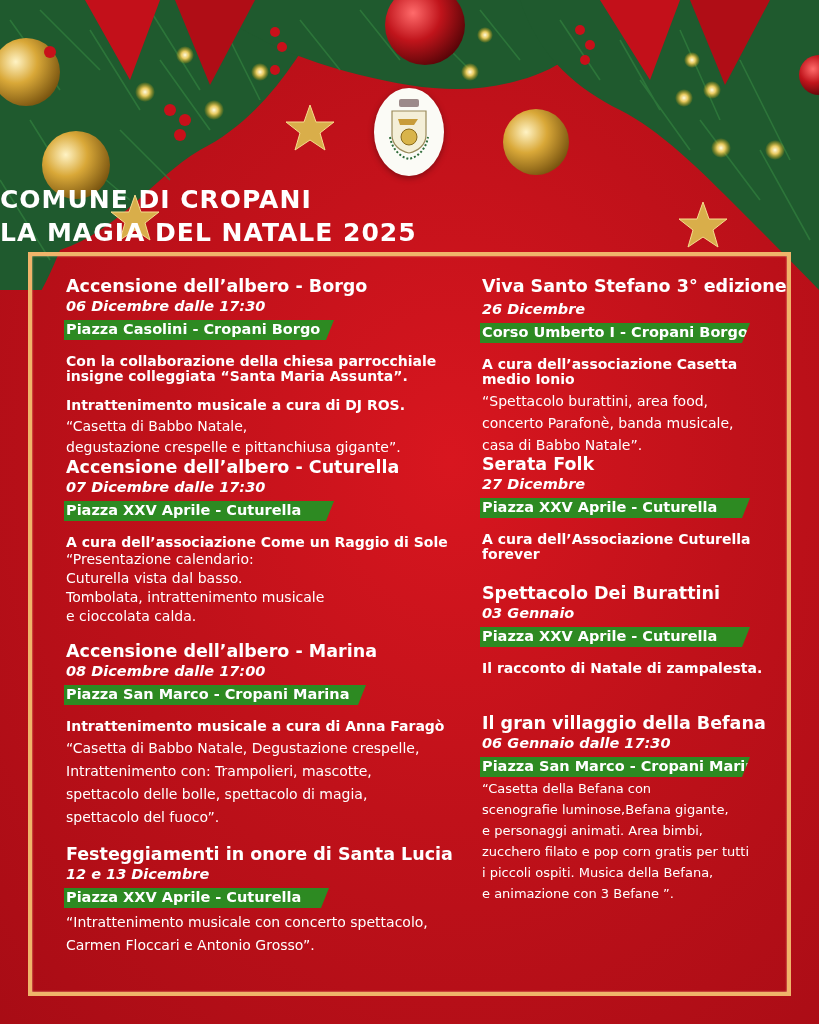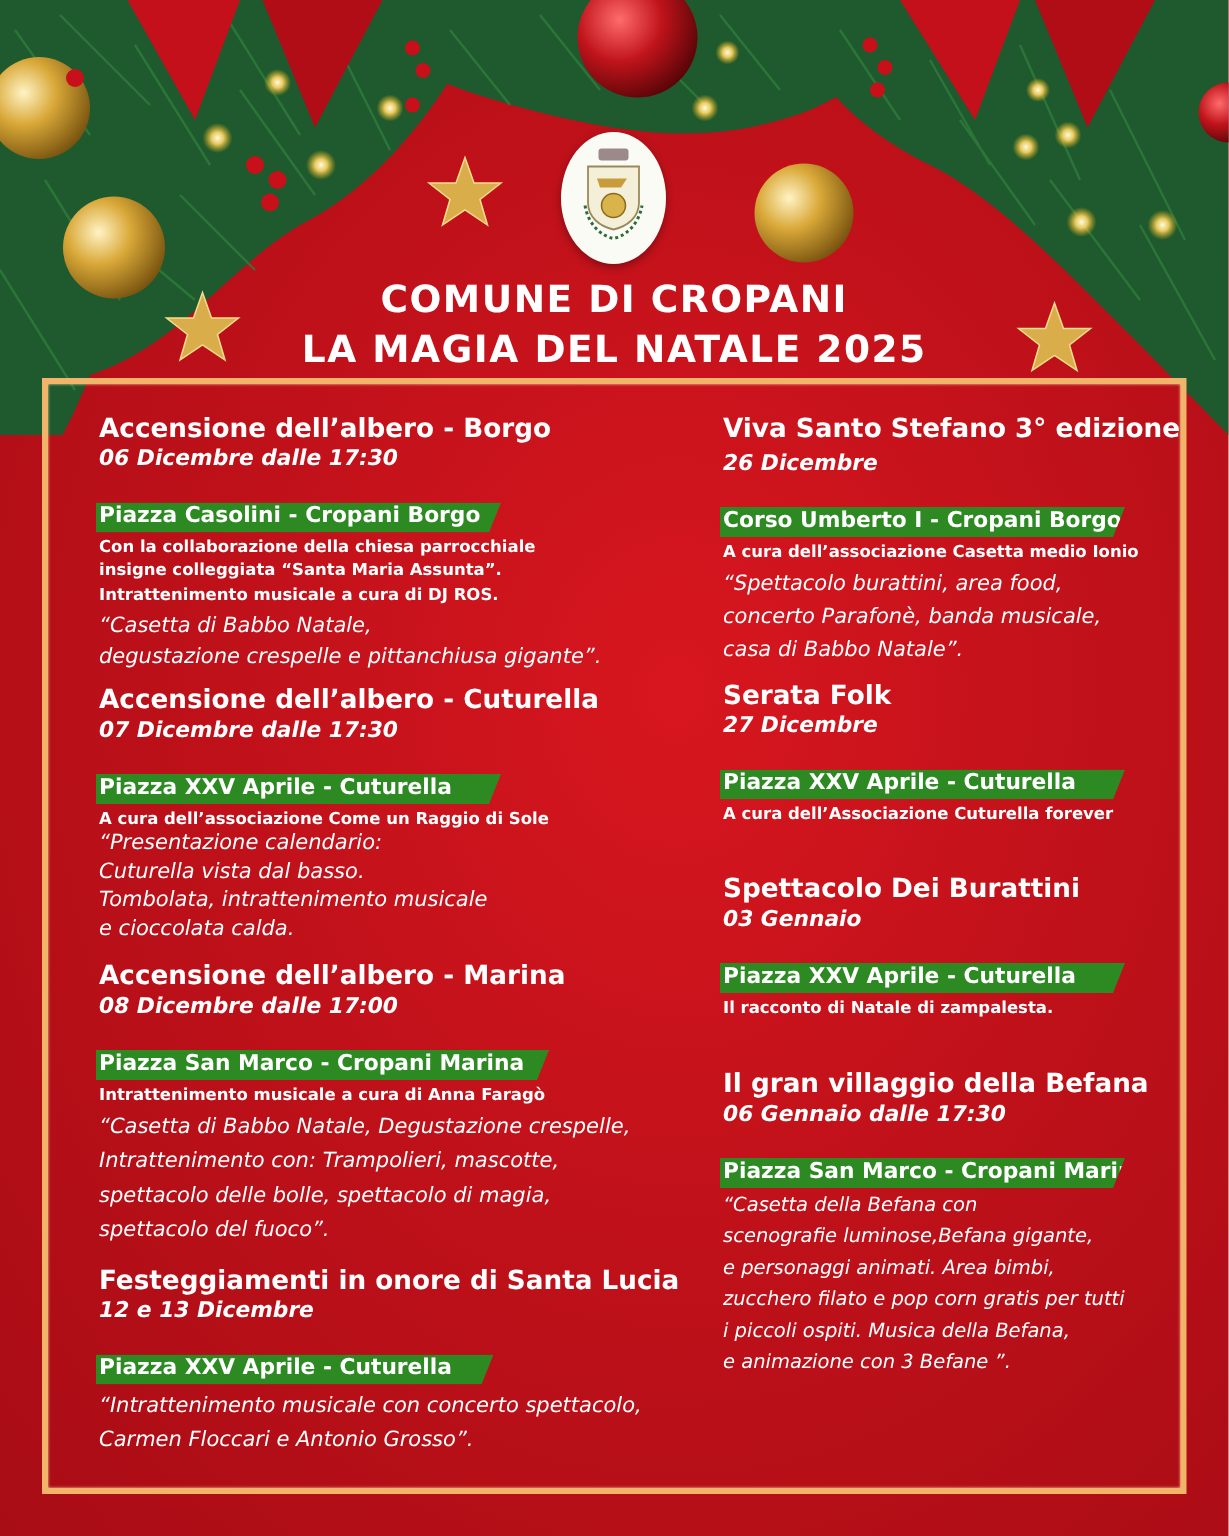--- a/index.html
+++ b/index.html
@@ -19,41 +19,41 @@
     position: absolute; left: 28px; top: 252px; width: 763px; height: 744px;
     border: 4px solid #f0b46a;
     box-shadow: 0 0 2px #ffd7a0 inset;
   }
   .logo {
     position: absolute; left: 374px; top: 88px; width: 70px; height: 88px;
     border-radius: 50%; background: #fbfbf6; box-shadow: 0 2px 6px rgba(0,0,0,.35);
     display: flex; align-items: center; justify-content: center;
   }
   .title {
-    position: absolute; left: 0; width: 819px; text-align: center;
+    position: absolute; left: 0; width: 819px; text-align: left;
     font-family: "DejaVu Sans", sans-serif; font-weight: bold; letter-spacing: 1px;
     color: #fff;
   }
   .title.l1 { top: 185px; font-size: 25px; }
   .title.l2 { top: 218px; font-size: 25px; }
   .col { position: absolute; }
   .col.left { left: 66px; top: 276px; width: 400px; }
   .col.right { left: 482px; top: 276px; width: 300px; }
   .event { position: absolute; left: 0; width: 100%; }
   .ev-title { font-size: 17.5px; font-weight: bold; line-height: 21px; white-space: nowrap; }
   .ev-date { font-size: 14.5px; font-weight: bold; line-height: 19px; white-space: nowrap; font-style: italic; }
   .ev-place {
     display: inline-block; background: #2d8a22; color: #fff;
     font-size: 14.5px; font-weight: bold; line-height: 19px; height: 20px;
-    padding: 0 26px 0 2px; margin-left: -2px; margin-top: 19px;
+    padding: 0 26px 0 2px; margin-left: -2px; margin-top: 4px;
     clip-path: polygon(0 0, 100% 0, calc(100% - 8px) 100%, 0 100%);
     white-space: nowrap;
   }
-  .ev-org { font-size: 11px; font-weight: bold; line-height: 15px; margin-top: 2px; }
-  .ev-desc { font-size: 14px; line-height: 21px; margin-top: 3px; white-space: pre-line; font-style: italic; }
+  .ev-org { font-size: 14px; font-weight: bold; line-height: 15px; margin-top: 14px; }
+  .ev-desc { font-size: 14px; line-height: 21px; margin-top: 3px; white-space: pre-line; }
   .right .ev-desc { line-height: 22px; }
 </style>
 </head>
 <body>
 
 <svg class="garland deco" viewBox="0 0 819 290" width="819" height="290">
   <defs>
     <radialGradient id="gold" cx="35%" cy="35%" r="70%">
       <stop offset="0" stop-color="#fff3c4"></stop>
         <stop offset=".45" stop-color="#d9a838"></stop>

